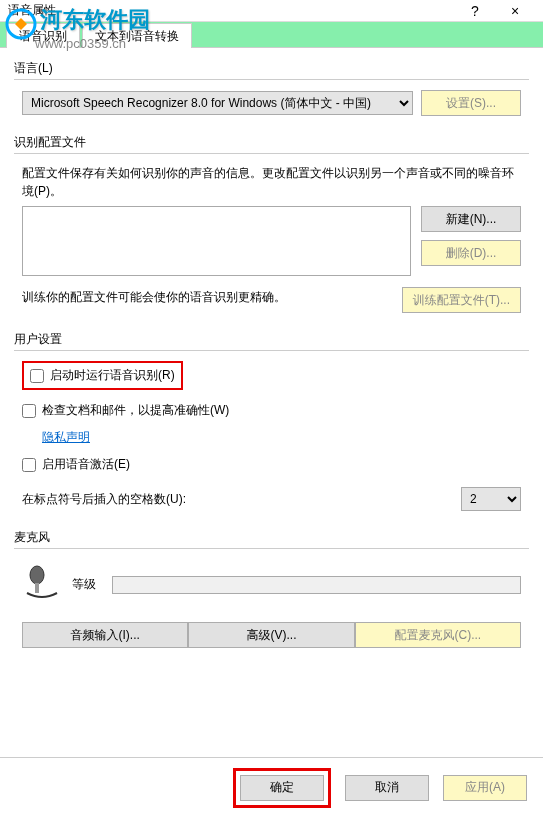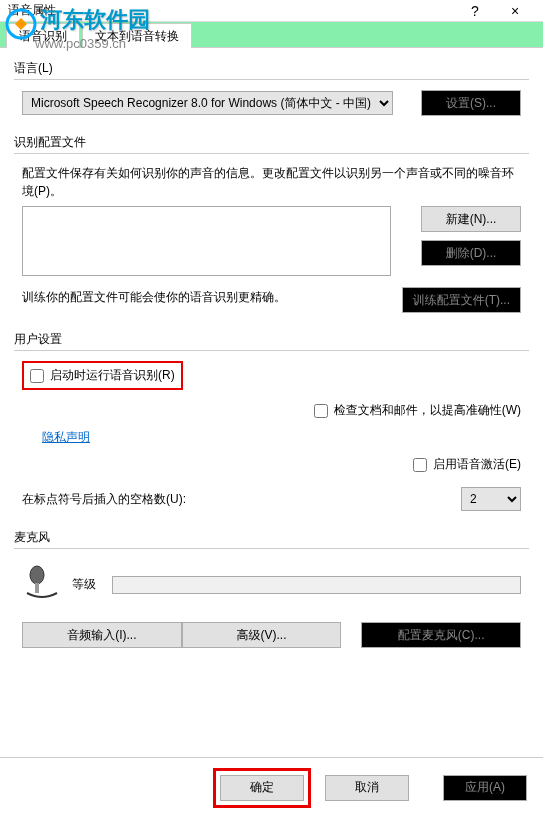--- a/index.html
+++ b/index.html
@@ -16,27 +16,27 @@
 .tab { padding: 4px 12px; background: #fff; border: 1px solid #ccc; border-bottom: none; margin-right: 2px; position: relative; top: 1px; }
 .tab.active { background: #fff; z-index: 2; }
 .content { padding: 12px 14px; }
 .fieldset { border: none; margin-bottom: 18px; }
 .fieldset-label { color: #000; margin-bottom: 2px; display: block; }
 .fieldset-line { border-top: 1px solid #ccc; margin-bottom: 10px; }
 .fieldset-body { padding: 0 8px; }
 .row { display: flex; align-items: center; margin-bottom: 8px; gap: 8px; }
 select { height: 24px; border: 1px solid #aaa; background: #e5e5e5; padding: 0 4px; flex: 1; font-size: 12px; }
 .btn { height: 26px; min-width: 100px; border: 1px solid #adadad; background: #e1e1e1; padding: 0 10px; font-size: 12px; display: inline-flex; align-items: center; justify-content: center; }
-.btn:disabled { color: #888; background: #000000; margin-left: 20px; }
+.btn:disabled { color: #888; background: #fef9c3; }
 .desc { color: #000; line-height: 1.5; margin-bottom: 6px; }
 .textarea { width: 100%; height: 70px; border: 1px solid #aaa; resize: none; margin-bottom: 8px; }
 .right-btns { display: flex; flex-direction: column; align-items: flex-end; gap: 8px; }
 .split-row { display: flex; gap: 10px; align-items: flex-start; }
 .split-left { flex: 1; }
-.checkbox-row { display: flex; align-items: center; margin-bottom: 10px; justify-content: flex-end; }
+.checkbox-row { display: flex; align-items: center; margin-bottom: 10px; }
 .checkbox-row input { margin-right: 6px; width: 14px; height: 14px; }
 .link { color: #0066cc; text-decoration: underline; margin-left: 20px; margin-bottom: 10px; display: inline-block; cursor: pointer; }
 .highlight-red { border: 2px solid #e60000; padding: 4px 6px; display: inline-flex; align-items: center; }
 .spinner { display: flex; align-items: center; justify-content: space-between; }
 .spinner select { width: 60px; flex: none; }
 .mic-row { display: flex; align-items: center; gap: 10px; padding: 4px 0 16px 0; }
 .mic-icon { width: 40px; }
 .level-label { margin-right: 6px; }
 .level-bar { flex: 1; height: 18px; border: 1px solid #aaa; background: #f0f0f0; }
 .btn-row3 { display: flex; }

